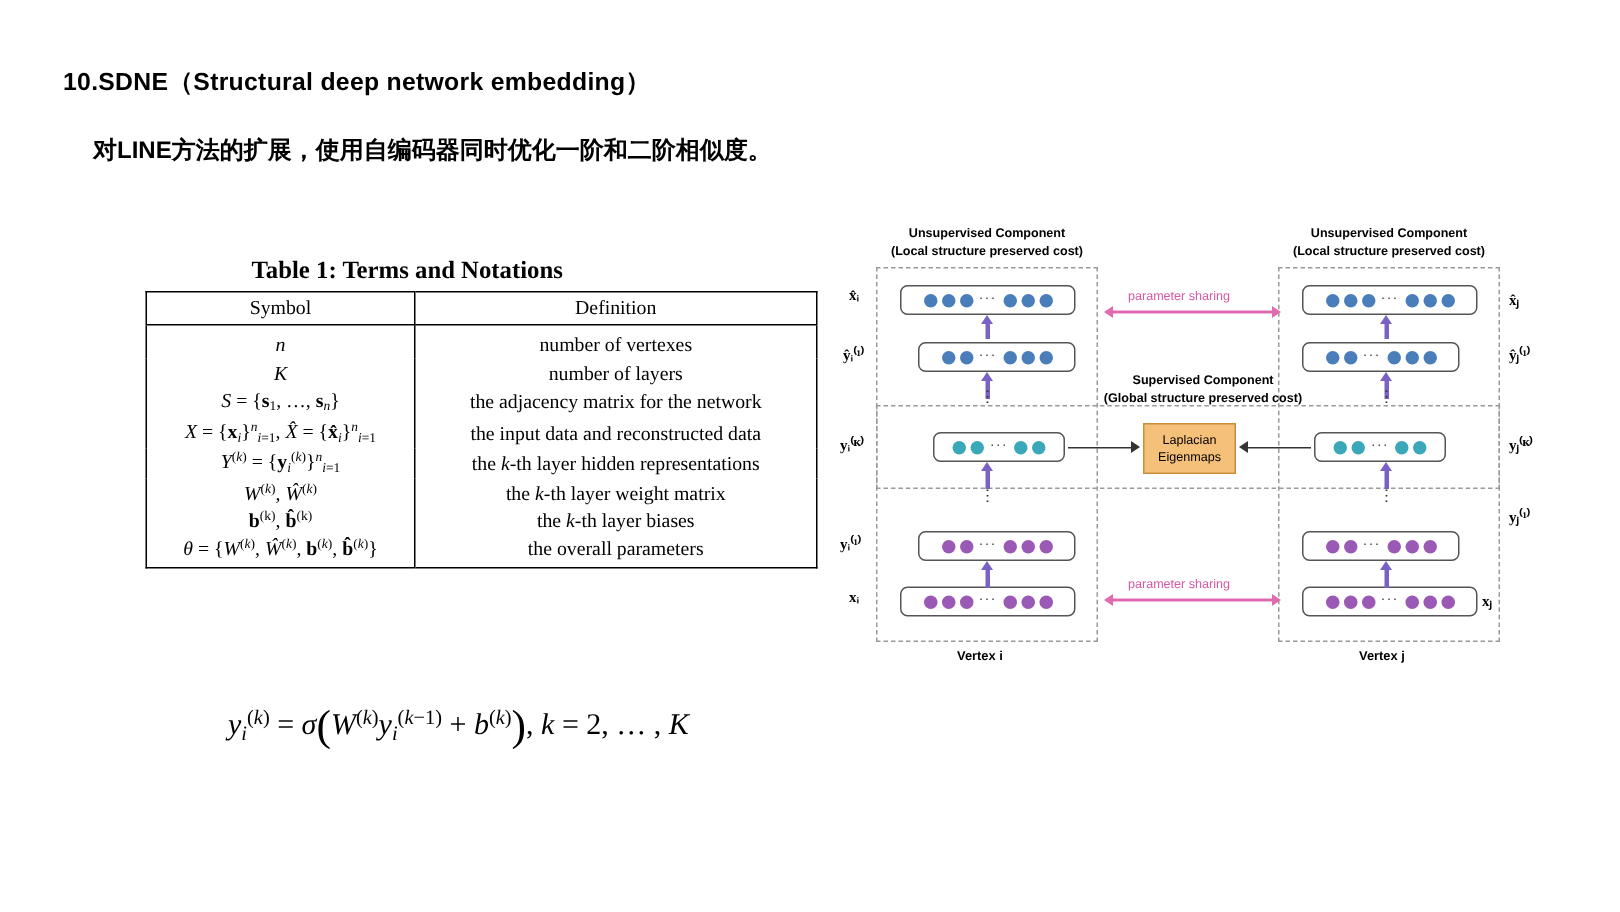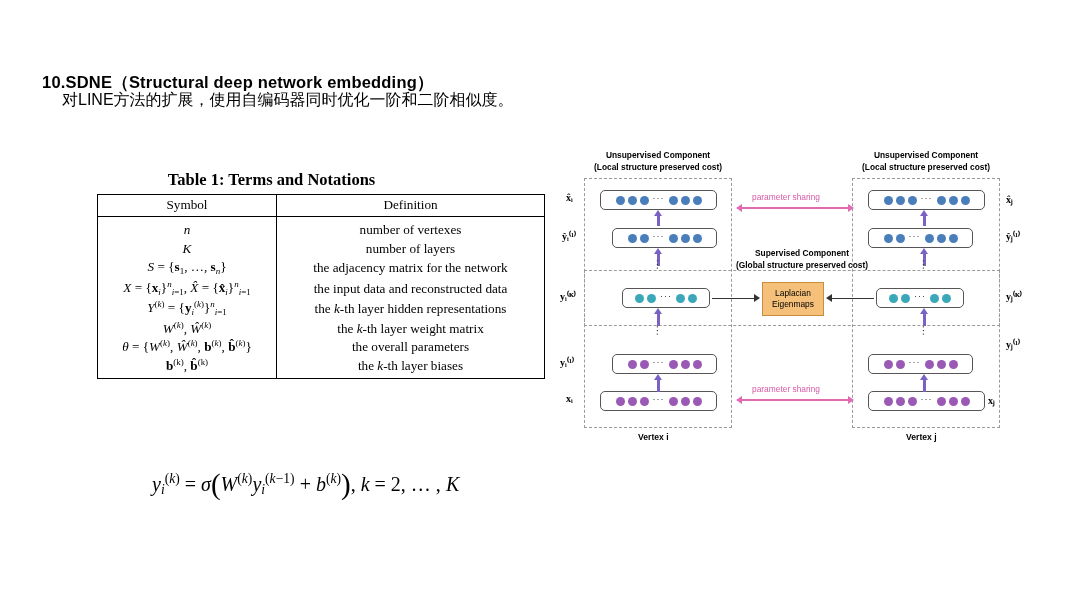--- a/index.html
+++ b/index.html
@@ -23,28 +23,27 @@
   }
   
   #slide-title {
     position: absolute;
     left: 42px;
     top: 44px;
     font-size: 16.5px;
     font-weight: bold;
     letter-spacing: 0.2px;
     white-space: nowrap;
-    margin-top: 28px;
   }
   #slide-subtitle {
     position: absolute;
     left: 62px;
     top: 90px;
     font-size: 16px;
-    font-weight: normal;
+    font-weight: bold;
     white-space: nowrap;
   }
   
   #table-block {
     position: absolute;
     left: 73px;
     top: 170px;
     width: 397px;
   }
   #table-caption {
@@ -258,26 +257,26 @@
           </tr>
           <tr>
             <td class="sym"><i>Y</i><sup>(<i>k</i>)</sup> = {<b>y</b><sub><i>i</i></sub><sup>(<i>k</i>)</sup>}<sup><i>n</i></sup><sub><i>i</i>=1</sub></td>
             <td>the <i>k</i>-th layer hidden representations</td>
           </tr>
           <tr>
             <td class="sym"><i>W</i><sup>(<i>k</i>)</sup>, <i>Ŵ</i><sup>(<i>k</i>)</sup></td>
             <td>the <i>k</i>-th layer weight matrix</td>
           </tr>
           <tr>
+            <td class="sym"><b>b</b><sup>(k)</sup>, <b>b̂</b><sup>(k)</sup></td>
+            <td>the <i>k</i>-th layer biases</td>
+          </tr>
+          <tr>
             <td class="sym"><i>θ</i> = {<i>W</i><sup>(<i>k</i>)</sup>, <i>Ŵ</i><sup>(<i>k</i>)</sup>, <b>b</b><sup>(<i>k</i>)</sup>, <b>b̂</b><sup>(<i>k</i>)</sup>}</td>
             <td>the overall parameters</td>
-          </tr>
-          <tr>
-            <td class="sym"><b>b</b><sup>(k)</sup>, <b>b̂</b><sup>(k)</sup></td>
-            <td>the <i>k</i>-th layer biases</td>
           </tr>
         </tbody>
     </table>
   </div>
 
   <div id="formula-2"><i>y</i><sub><i>i</i></sub><sup>(<i>k</i>)</sup> = <i>σ</i><span class="bigparen">(</span><i>W</i><sup>(<i>k</i>)</sup><i>y</i><sub><i>i</i></sub><sup>(<i>k</i>−1)</sup> + <i>b</i><sup>(<i>k</i>)</sup><span class="bigparen">)</span>, <i>k</i> = 2, … , <i>K</i></div>
 
   <div id="figure">
 
     <div class="dashed-box" style="left:24px; top:30px; width:148px; height:250px;"></div>

